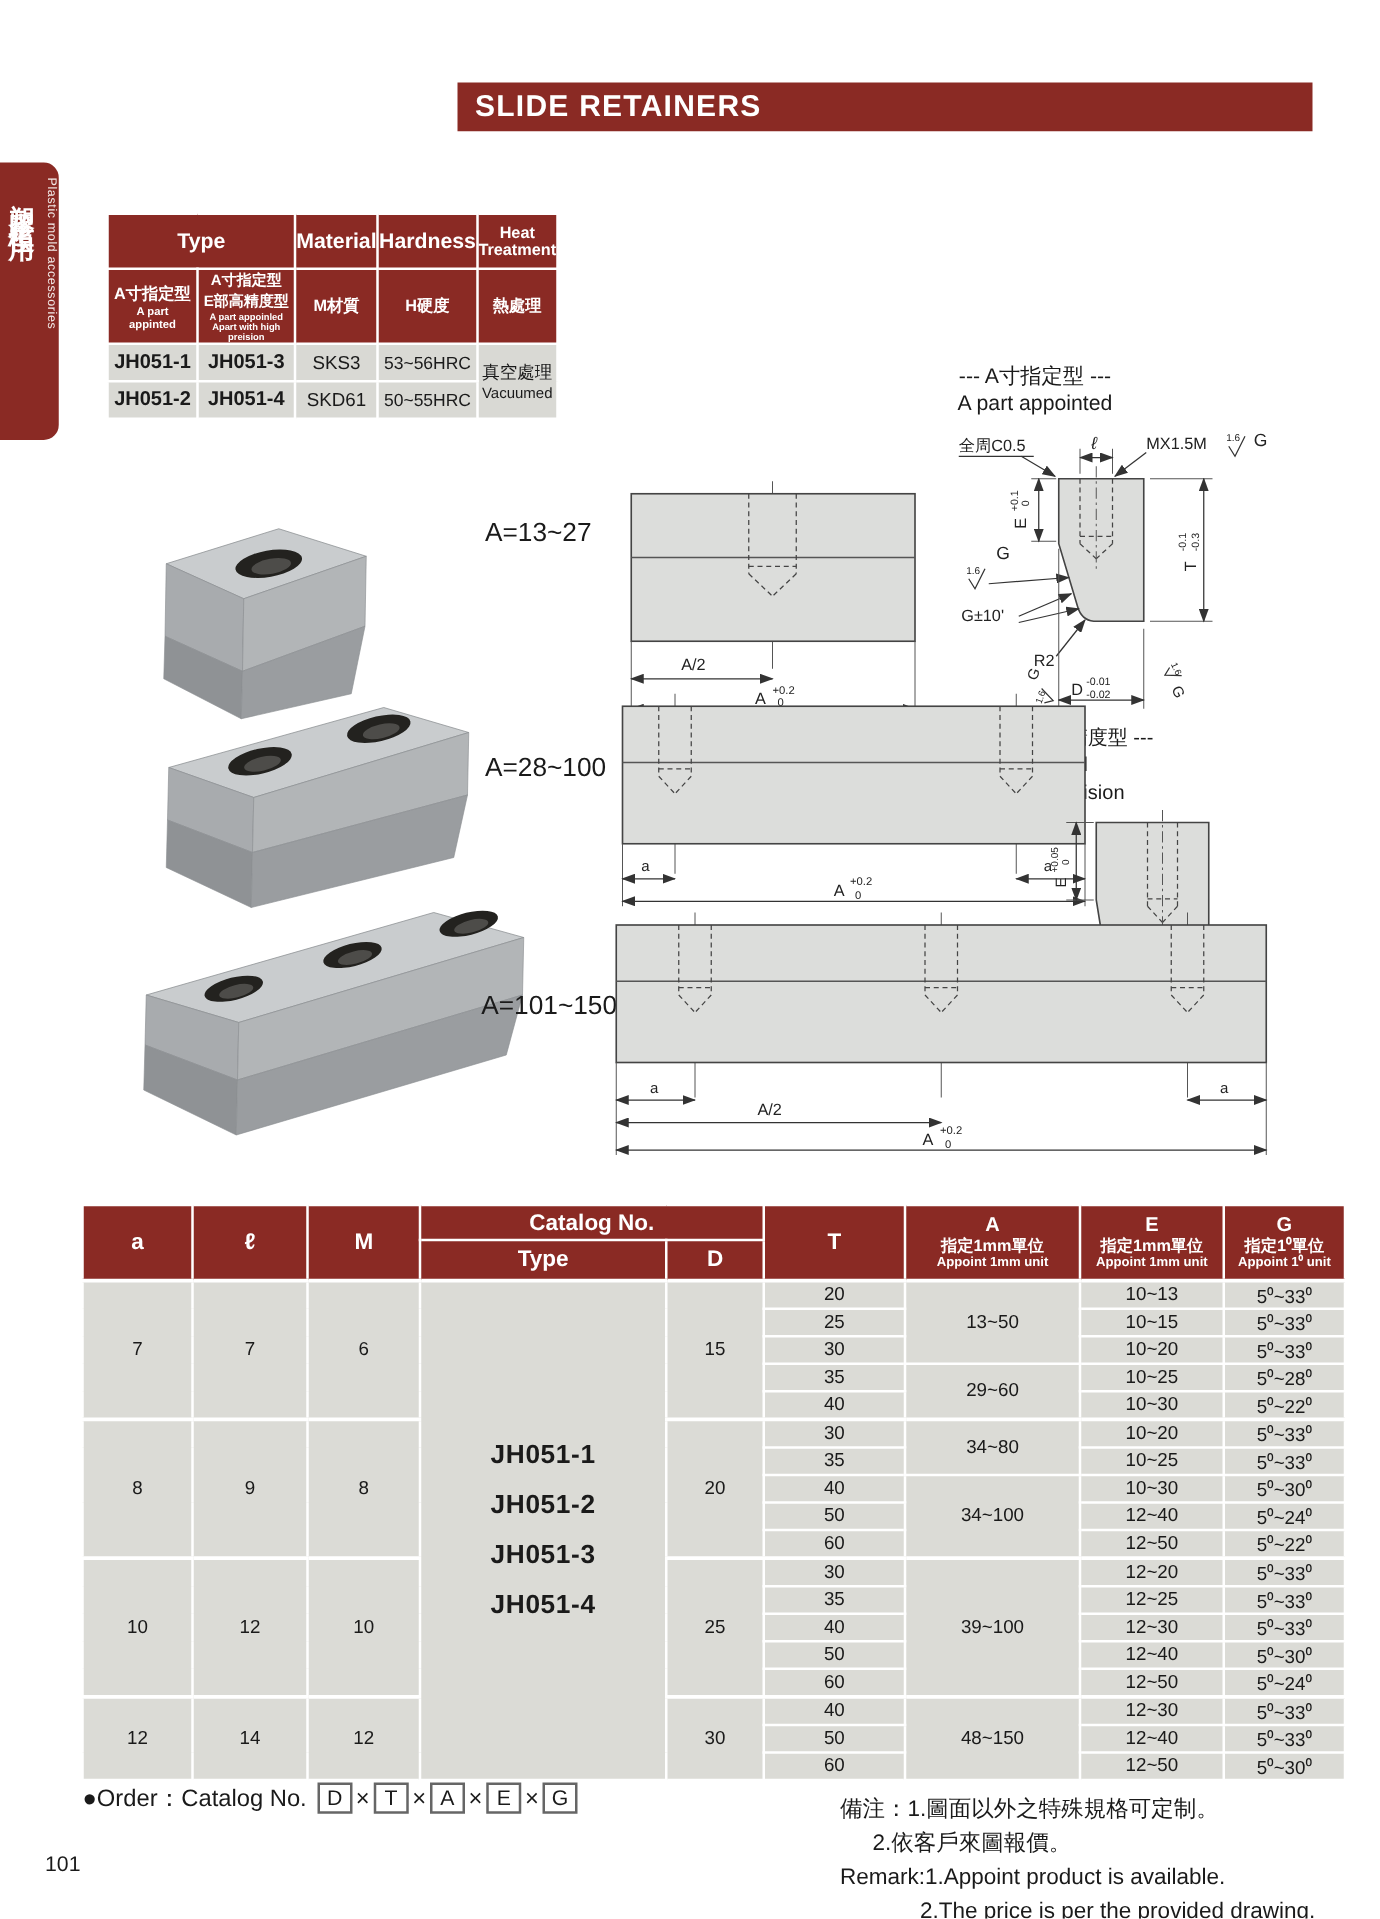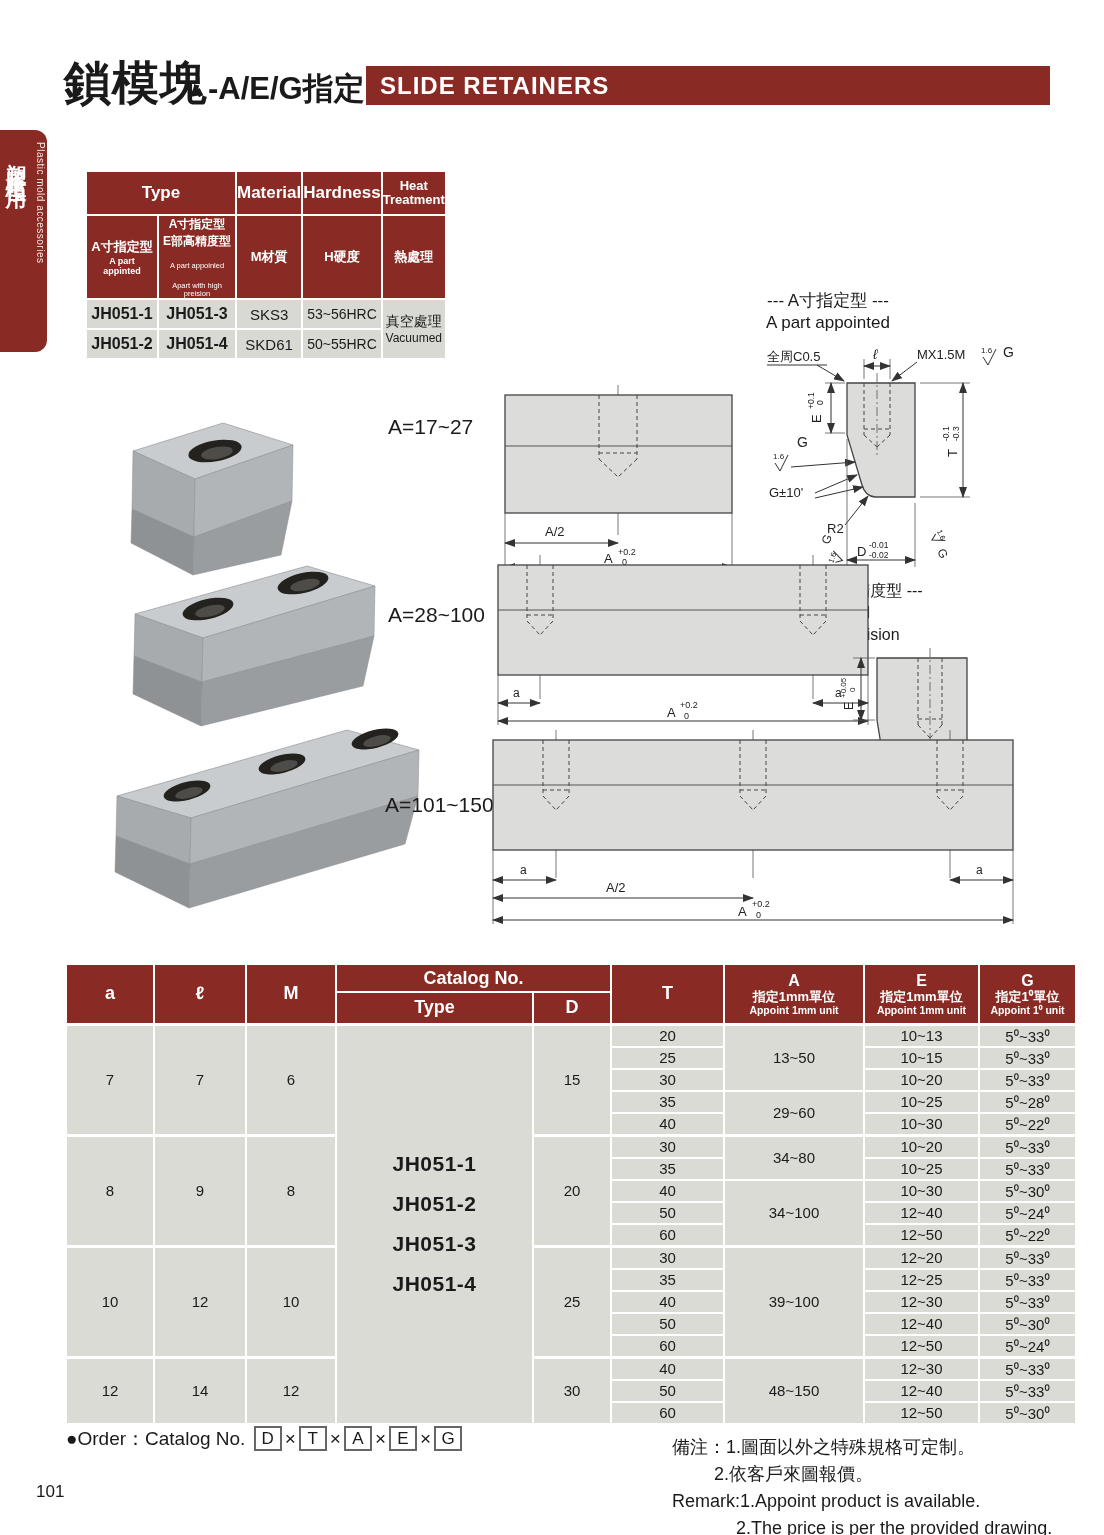--- a/index.html
+++ b/index.html
@@ -21,21 +21,21 @@
            font-size:10px;letter-spacing:.5px;}
 
   
   table{border-collapse:collapse;}
   .spec td{border:2px solid #fff;text-align:center;vertical-align:middle;padding:0;}
   .spec .hd{background:#8a2a24;color:#fff;font-weight:bold;}
   .spec .bd{background:#d9d9d4;}
   .spec .t1{font-size:17px;}
   .spec .cjk-s{font-size:13px;font-weight:bold;}
   .spec .en-xs{font-size:9px;font-weight:bold;line-height:10px;}
-  .spec .en-xxs{font-size:7.5px;font-weight:normal;line-height:8px;margin-top:12px;}
+  .spec .en-xxs{font-size:7.5px;font-weight:bold;line-height:8px;}
   .spec .val{font-size:16px;font-weight:bold;}
 
   
   .dash-label{text-align:center;font-size:17px;line-height:22px;}
   .size-label{font-size:21px;}
 
   
   .main td{border:2px solid #fff;text-align:center;vertical-align:middle;padding:0;}
   .main .hd{background:#8a2a24;color:#fff;font-weight:bold;font-size:18px;}
   .main .hd .l1{font-size:16px;line-height:17px;}
@@ -65,23 +65,20 @@
 <div id="page">
 
   <svg width="0" height="0" style="position:absolute">
     <defs>
       <marker id="ar" markerWidth="11" markerHeight="8" refX="10" refY="4" orient="auto-start-reverse">
         <path d="M0,0 L11,4 L0,8 Z" fill="#333"></path>
       </marker>
     </defs>
   </svg>
 
-  <div class="abs" style="left:64px;top:52px;">
-    <span class="title-cjk">鎖模塊</span><span class="title-suffix">-A/E/G指定</span>
-  </div>
   <div class="abs banner" style="left:366px;top:66px;">SLIDE RETAINERS</div>
 
   <div class="abs side-tab" style="left:0;top:130px;">
     <div class="side-cjk">塑膠模用</div>
     <div class="side-en">Plastic mold accessories</div>
   </div>
 
   <table class="spec abs" style="left:85px;top:170px;">
     <colgroup>
         <col style="width:72px">
@@ -171,21 +168,21 @@
 
   <div class="abs dash-label" style="left:723px;top:290px;width:210px;">
     <div>--- A寸指定型 ---</div>
     <div>A part appointed</div>
   </div>
   <div class="abs dash-label" style="left:672px;top:580px;width:280px;font-size:16px;">
     <div>--- A寸指定型　E部高精度型 ---</div>
     <div>A part appointed</div>
     <div>Epart with high preeision</div>
   </div>
-  <div class="abs size-label" style="left:388px;top:415px;">A=17~27</div>
+  <div class="abs size-label" style="left:388px;top:415px;">A=13~27</div>
   <div class="abs size-label" style="left:388px;top:603px;">A=28~100</div>
   <div class="abs size-label" style="left:385px;top:793px;">A=101~150</div>
 
   <svg class="abs" style="left:487px;top:383px;" width="262" height="200" viewBox="0 0 262 200">
     <line x1="131" y1="2" x2="131" y2="152" class="thin"></line>
     <rect x="18" y="12" width="227" height="118" class="edge"></rect>
     <line x1="18" y1="63" x2="245" y2="63" class="thin" style="stroke-width:1.2"></line>
     <line x1="112" y1="12" x2="112" y2="76" class="dsh"></line>
     <line x1="150" y1="12" x2="150" y2="76" class="dsh"></line>
     <line x1="112" y1="76" x2="131" y2="94" class="dsh"></line>
@@ -529,20 +526,20 @@
   </tbody>
     </table>
 
   <div class="abs order" style="left:66px;top:1388px;">
     <span>●Order：Catalog No.</span>
     <span class="obox">D</span><span>×</span><span class="obox">T</span><span>×</span><span class="obox">A</span><span>×</span><span class="obox">E</span><span>×</span><span class="obox">G</span>
   </div>
 
   <div class="abs remarks" style="left:672px;top:1434px;">
     <div>備注：1.圖面以外之特殊規格可定制。</div>
-    <div style="margin-left:42px;">2.依客戶來圖報價。</div>
+    <div style="margin-left:26px;">2.依客戶來圖報價。</div>
     <div>Remark:1.Appoint product is available.</div>
     <div style="margin-left:64px;">2.The price is per the provided drawing.</div>
   </div>
 
   <div class="abs pagenum" style="left:36px;top:1482px;">101</div>
 
 </div>
 
 </body></html>

